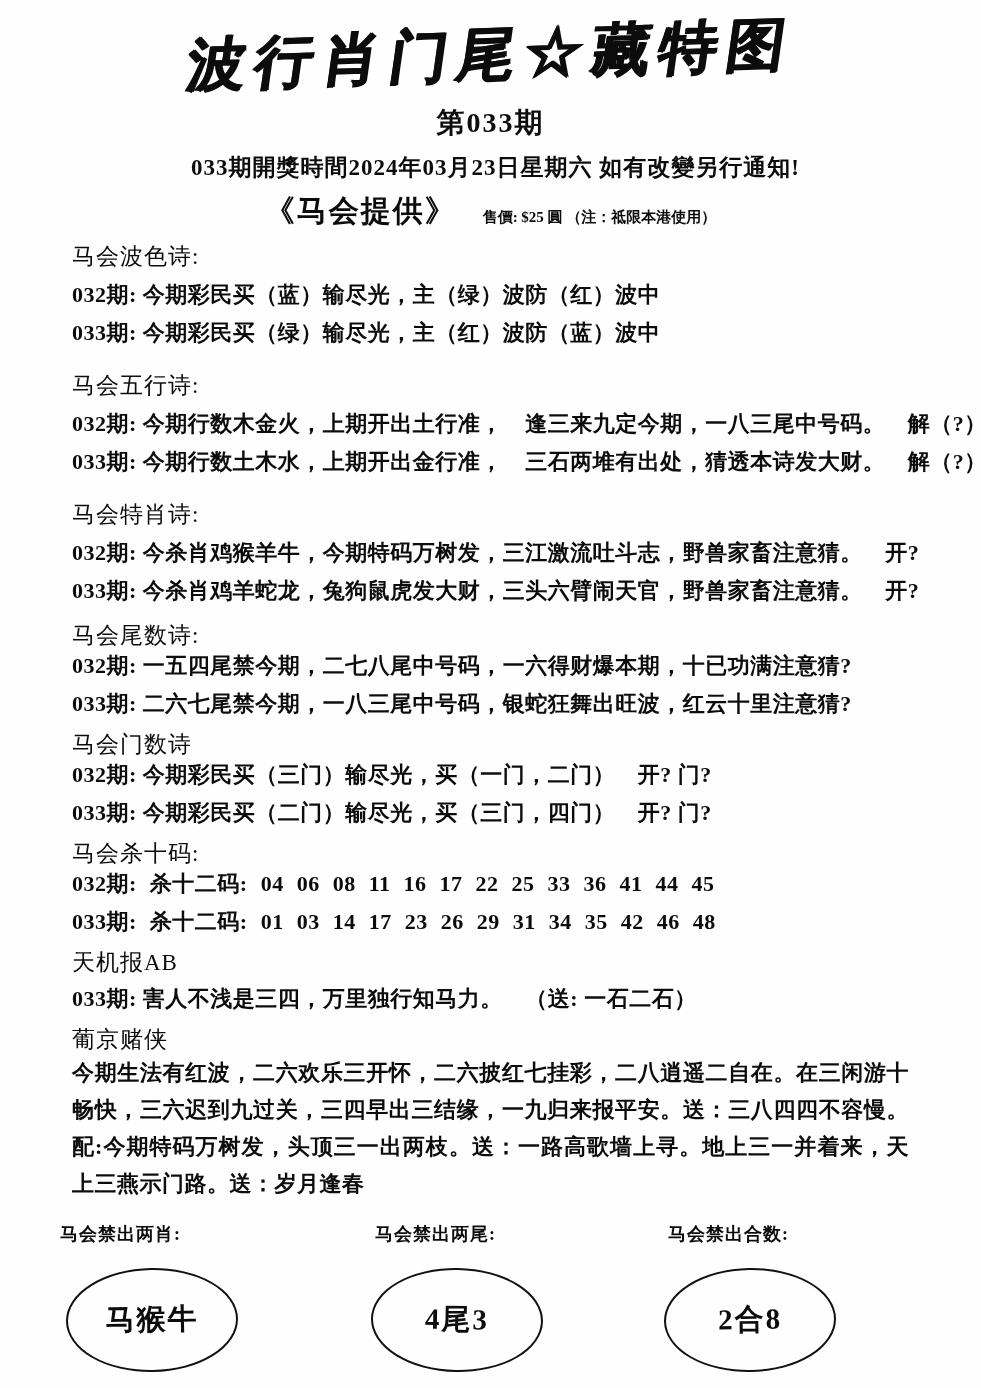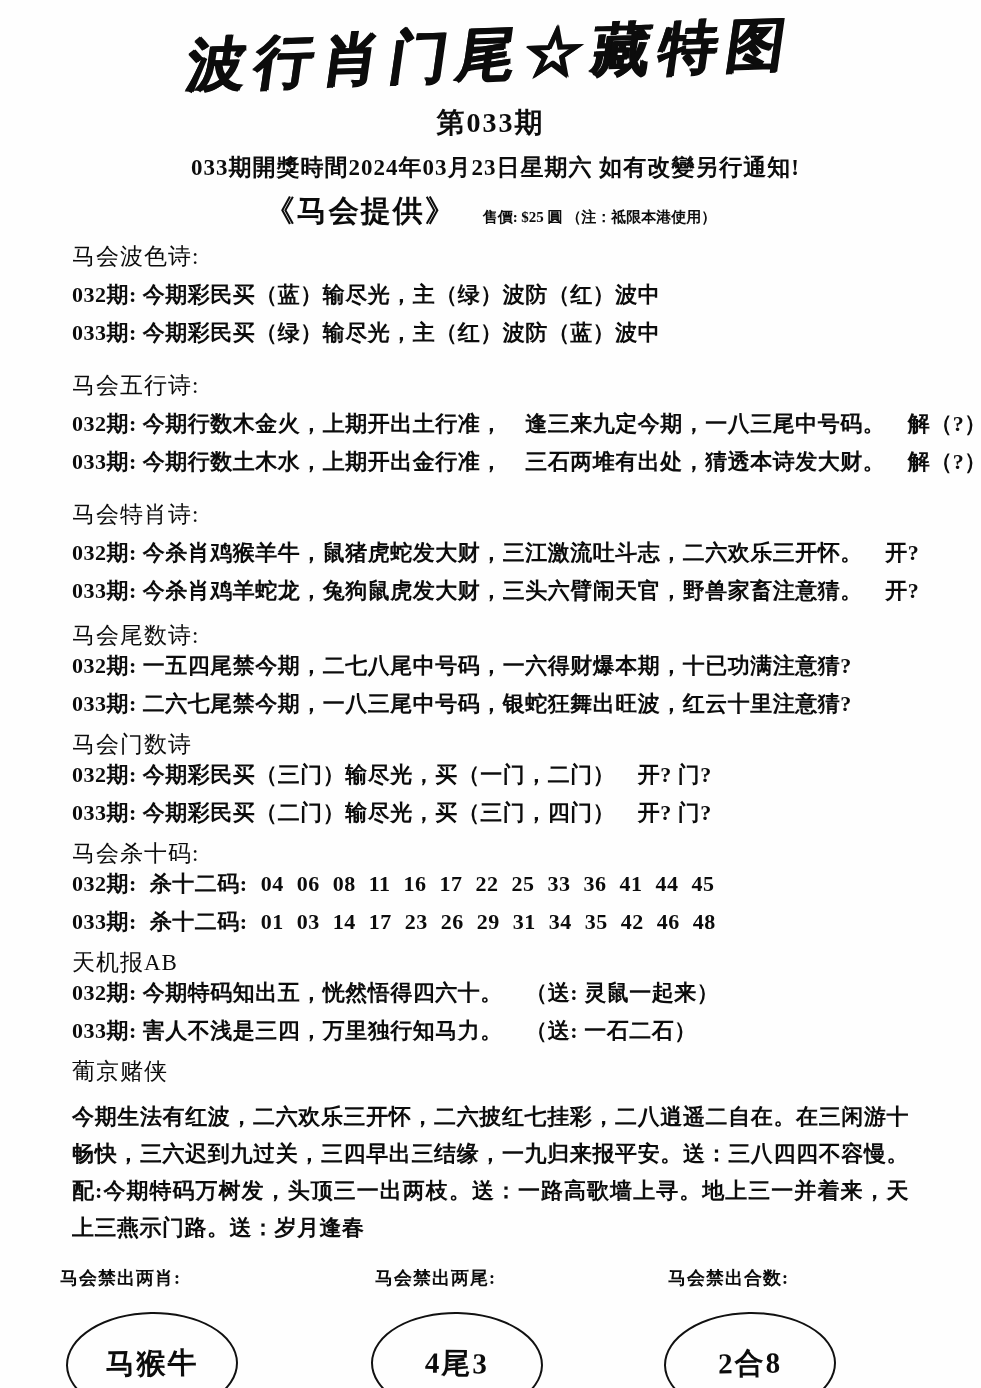--- a/index.html
+++ b/index.html
@@ -41,21 +41,21 @@
   .section{margin-top:10px;}
   .section-heading{font-size:23px;font-weight:400;letter-spacing:1px;line-height:29px;}
   .poem-row{font-size:22px;font-weight:700;line-height:32px;letter-spacing:0.5px;white-space:nowrap;}
   .row-gap{margin-top:6px;}
   .codes{word-spacing:7px;}
   .sec-space-lg{margin-top:22px;}
   .sec-space-md{margin-top:14px;}
   .heading-gap{margin-top:8px;}
   .paragraph{
     font-size:22px;font-weight:700;line-height:37px;letter-spacing:0.5px;
-    text-align:justify;margin-top:12px;
+    text-align:justify;margin-top:0;
   }
   
   .forbidden{display:flex;padding:0 60px;margin-top:20px;}
   .forbidden-col{width:33.33%;}
   .forbidden-label{font-size:18px;font-weight:900;letter-spacing:1px;}
   .col-2 .forbidden-label{padding-left:28px;}
   .col-3 .forbidden-label{padding-left:34px;}
   .oval{
     margin-top:22px;
     width:168px;height:100px;
@@ -93,21 +93,21 @@
     </div>
 
     <div class="section sec-space-lg">
       <div class="section-heading">马会五行诗:</div>
       <div class="poem-row heading-gap">032期: 今期行数木金火，上期开出土行准，　逢三来九定今期，一八三尾中号码。　解（?）</div>
       <div class="poem-row row-gap">033期: 今期行数土木水，上期开出金行准，　三石两堆有出处，猜透本诗发大财。　解（?）</div>
     </div>
 
     <div class="section sec-space-lg">
       <div class="section-heading">马会特肖诗:</div>
-      <div class="poem-row heading-gap">032期: 今杀肖鸡猴羊牛，鼠猪虎蛇发大财，三江激流吐斗志，二六欢乐三开怀。　开?</div>
+      <div class="poem-row heading-gap">032期: 今杀肖鸡猴羊牛，今期特码万树发，三江激流吐斗志，野兽家畜注意猜。　开?</div>
       <div class="poem-row row-gap">033期: 今杀肖鸡羊蛇龙，兔狗鼠虎发大财，三头六臂闹天官，野兽家畜注意猜。　开?</div>
     </div>
 
     <div class="section sec-space-md">
       <div class="section-heading">马会尾数诗:</div>
       <div class="poem-row">032期: 一五四尾禁今期，二七八尾中号码，一六得财爆本期，十已功满注意猜?</div>
       <div class="poem-row row-gap">033期: 二六七尾禁今期，一八三尾中号码，银蛇狂舞出旺波，红云十里注意猜?</div>
     </div>
 
     <div class="section">
@@ -117,21 +117,20 @@
     </div>
 
     <div class="section">
       <div class="section-heading">马会杀十码:</div>
       <div class="poem-row codes">032期: 杀十二码: 04 06 08 11 16 17 22 25 33 36 41 44 45</div>
       <div class="poem-row codes row-gap">033期: 杀十二码: 01 03 14 17 23 26 29 31 34 35 42 46 48</div>
     </div>
 
     <div class="section">
       <div class="section-heading">天机报AB</div>
-      <div class="poem-row">032期: 今期特码知出五，恍然悟得四六十。　（送: 灵鼠一起来）</div>
       <div class="poem-row row-gap">033期: 害人不浅是三四，万里独行知马力。　（送: 一石二石）</div>
     </div>
 
     <div class="section">
       <div class="section-heading">葡京赌侠</div>
       <div class="paragraph">今期生法有红波，二六欢乐三开怀，二六披红七挂彩，二八逍遥二自在。在三闲游十畅快，三六迟到九过关，三四早出三结缘，一九归来报平安。送：三八四四不容慢。配:今期特码万树发，头顶三一出两枝。送：一路高歌墙上寻。地上三一并着来，天上三燕示门路。送：岁月逢春</div>
     </div>
 
   </div>
 

